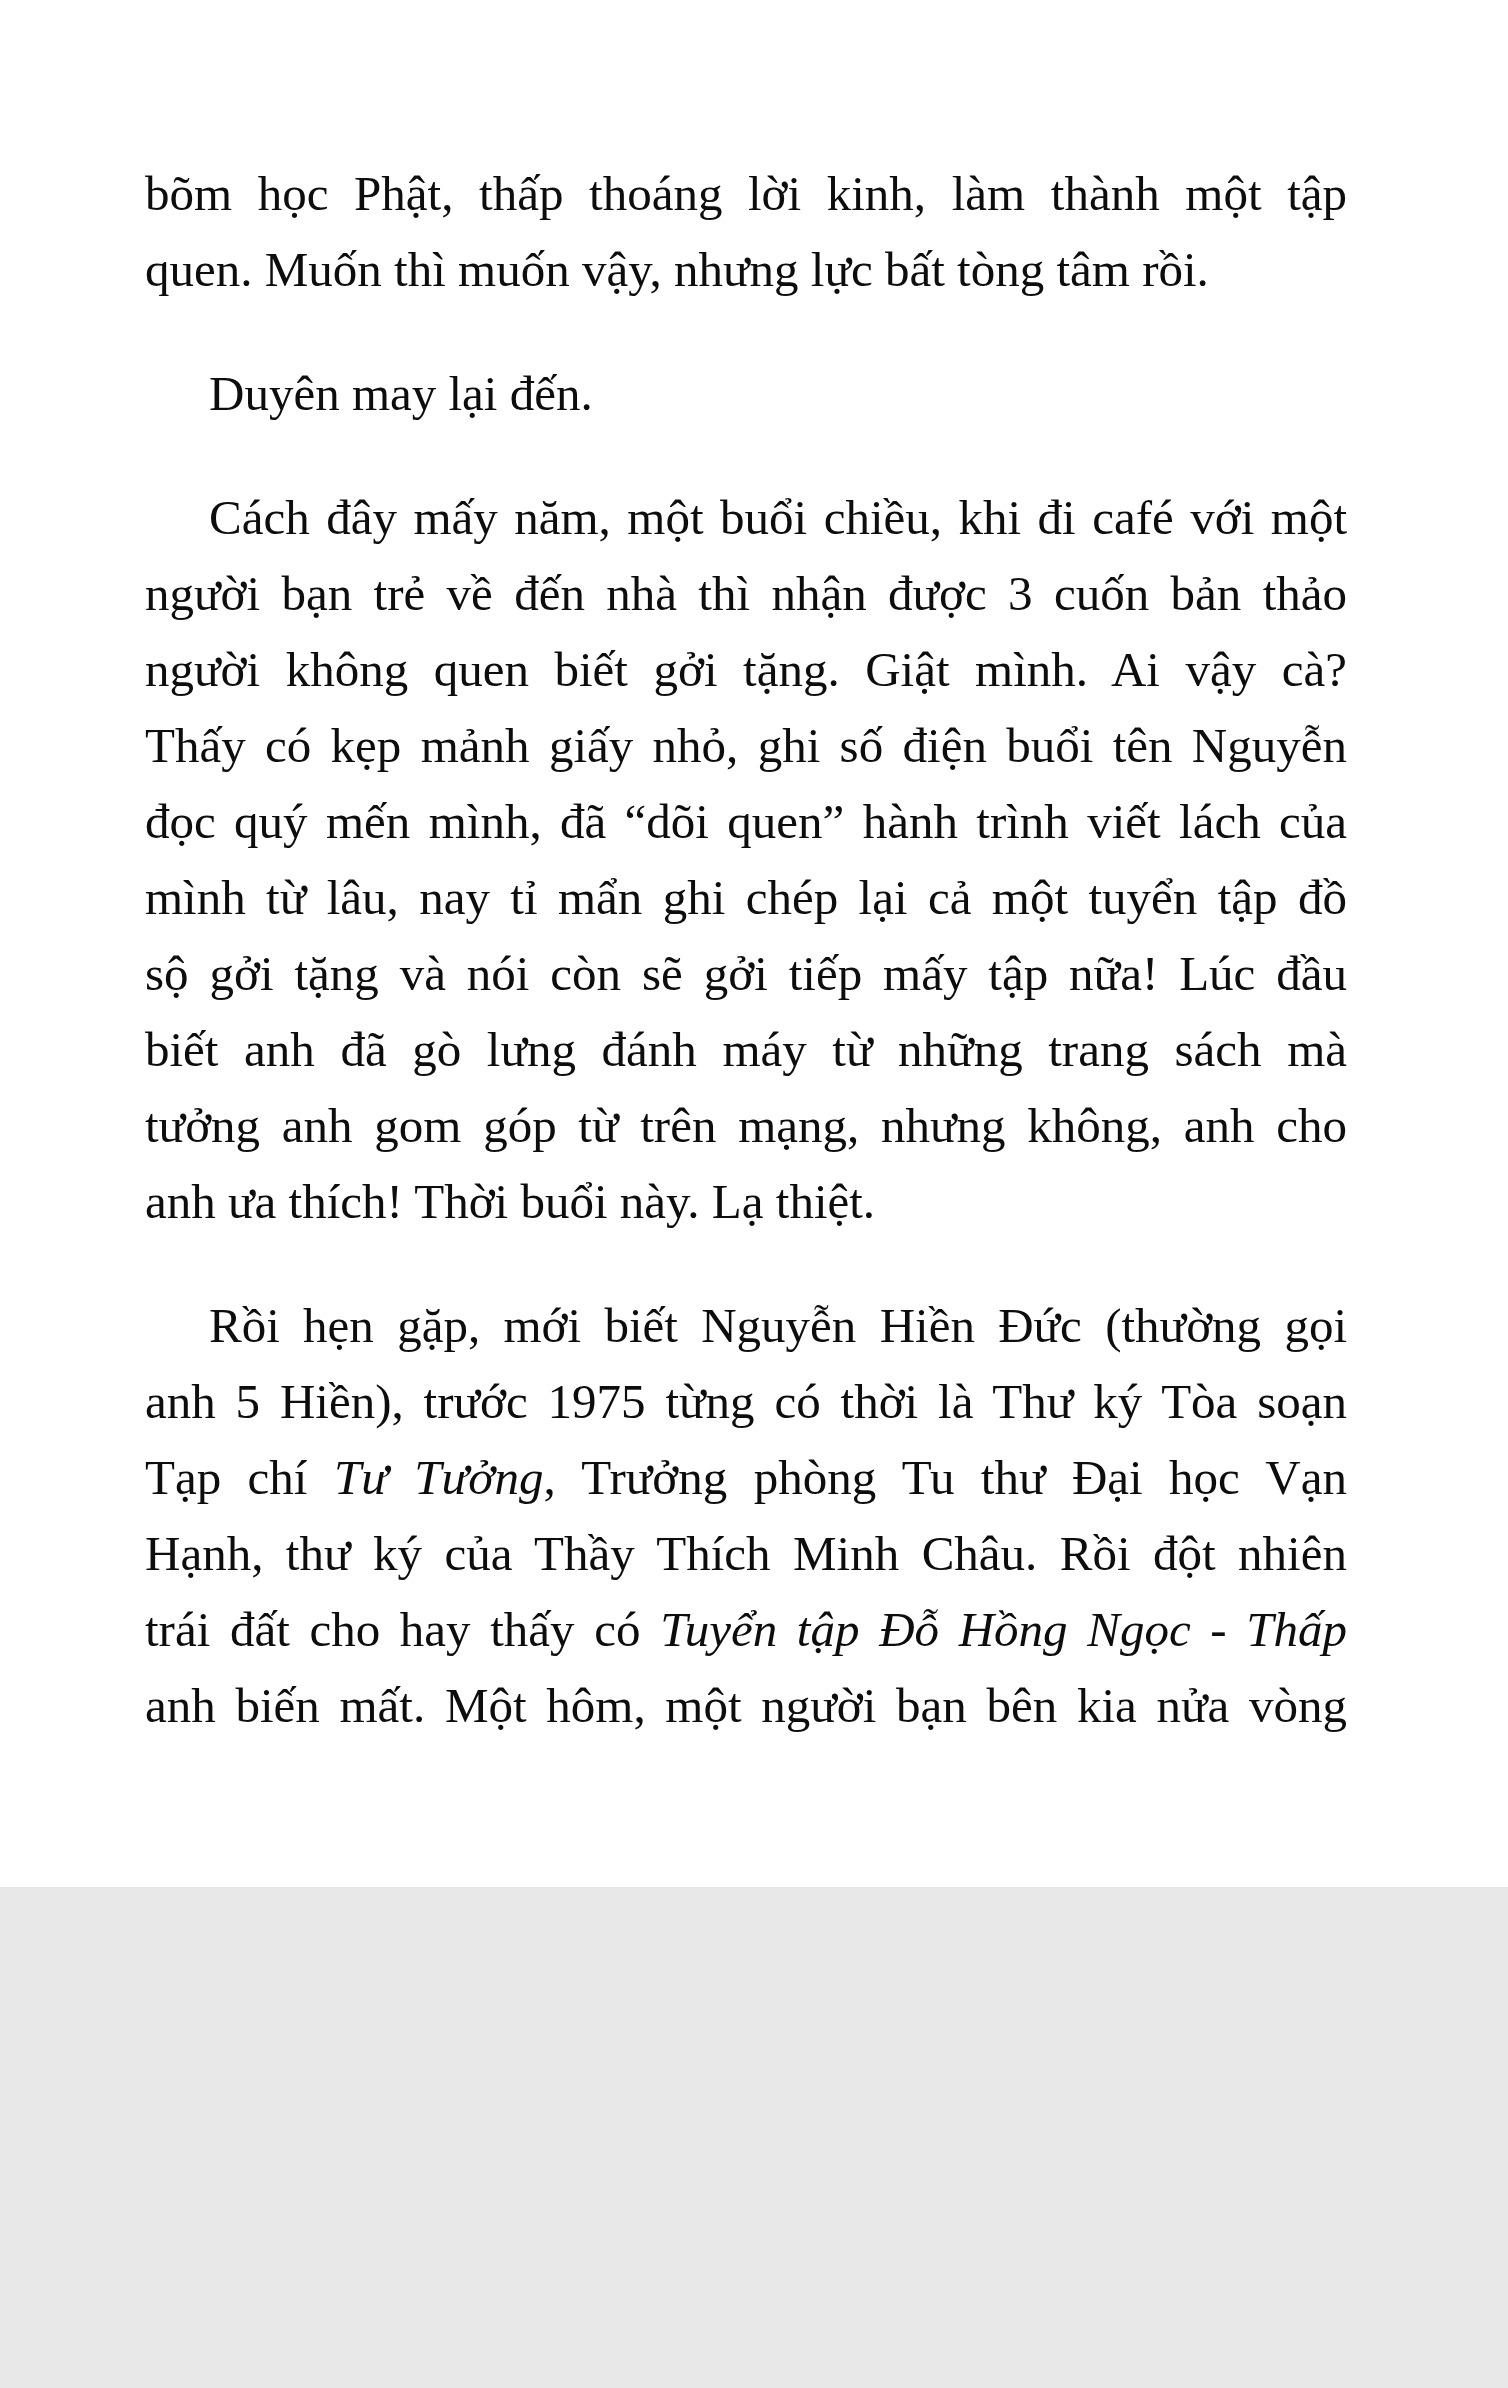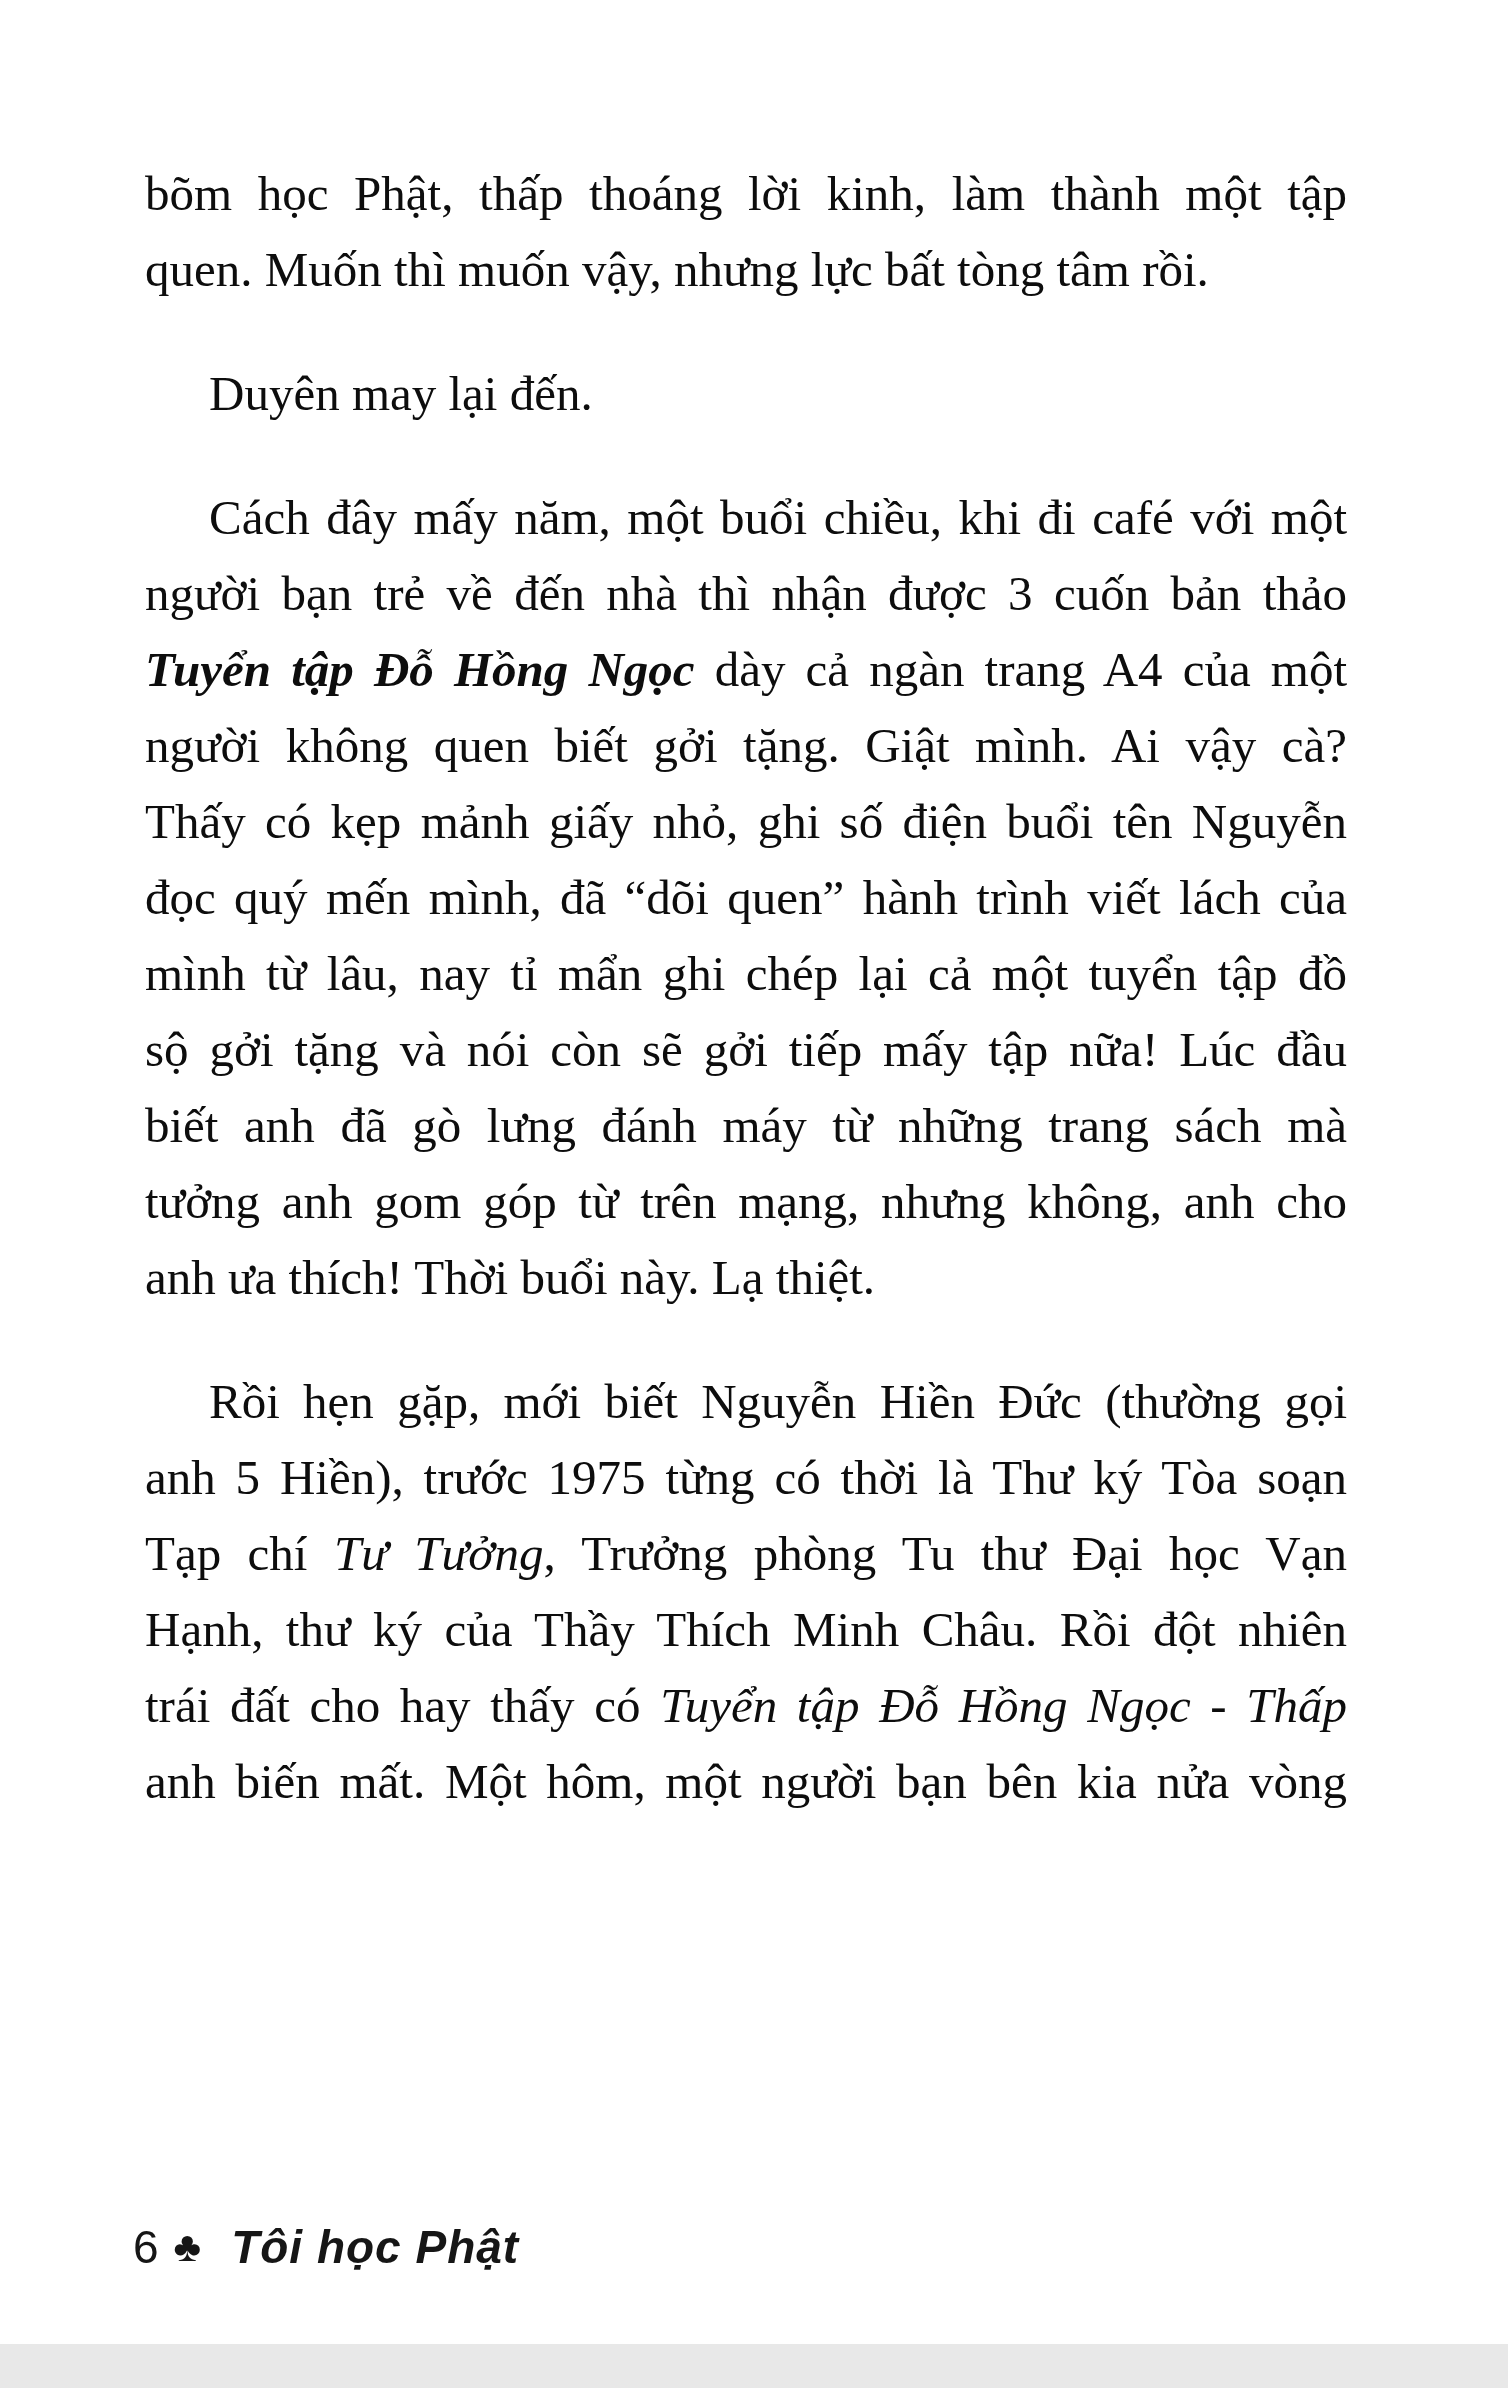--- a/index.html
+++ b/index.html
@@ -3,21 +3,21 @@
 <meta charset="utf-8">
 <style>
   html, body {
     margin: 0;
     padding: 0;
     background: #e8e8e8;
   }
   .page {
     position: relative;
     width: 1508px;
-    height: 2344px;
+    height: 1887px;
     background: #ffffff;
     overflow: hidden;
     font-family: "Liberation Serif", "DejaVu Serif", serif;
     color: #0d0d0d;
   }
   .text-block {
     position: absolute;
     left: 145px;
     top: 156px;
     width: 1202px;
@@ -72,21 +72,20 @@
       <div class="para">
         <div class="line"><span>bõm học Phật, thấp thoáng lời kinh, làm thành một tập</span></div>
         <div class="line last"><span>quen. Muốn thì muốn vậy, nhưng lực bất tòng tâm rồi.</span></div>
       </div>
       <div class="para indent">
         <div class="line last"><span>Duyên may lại đến.</span></div>
       </div>
       <div class="para indent">
         <div class="line"><span>Cách đây mấy năm, một buổi chiều, khi đi café với một</span></div>
         <div class="line"><span>người bạn trẻ về đến nhà thì nhận được 3 cuốn bản thảo</span></div>
-        <div class="line"><span class="bit">Tuyển tập Đỗ Hồng Ngọc</span><span> dày cả ngàn trang A4 của một</span></div>
         <div class="line"><span>người không quen biết gởi tặng. Giật mình. Ai vậy cà?</span></div>
         <div class="line"><span>Thấy có kẹp mảnh giấy nhỏ, ghi số điện buổi tên Nguyễn</span></div>
         <div class="line"><span>đọc quý mến mình, đã “dõi quen” hành trình viết lách của</span></div>
         <div class="line"><span>mình từ lâu, nay tỉ mẩn ghi chép lại cả một tuyển tập đồ</span></div>
         <div class="line"><span>sộ gởi tặng và nói còn sẽ gởi tiếp mấy tập nữa! Lúc đầu</span></div>
         <div class="line"><span>biết anh đã gò lưng đánh máy từ những trang sách mà</span></div>
         <div class="line"><span>tưởng anh gom góp từ trên mạng, nhưng không, anh cho</span></div>
         <div class="line last"><span>anh ưa thích! Thời buổi này. Lạ thiệt.</span></div>
       </div>
       <div class="para indent">

